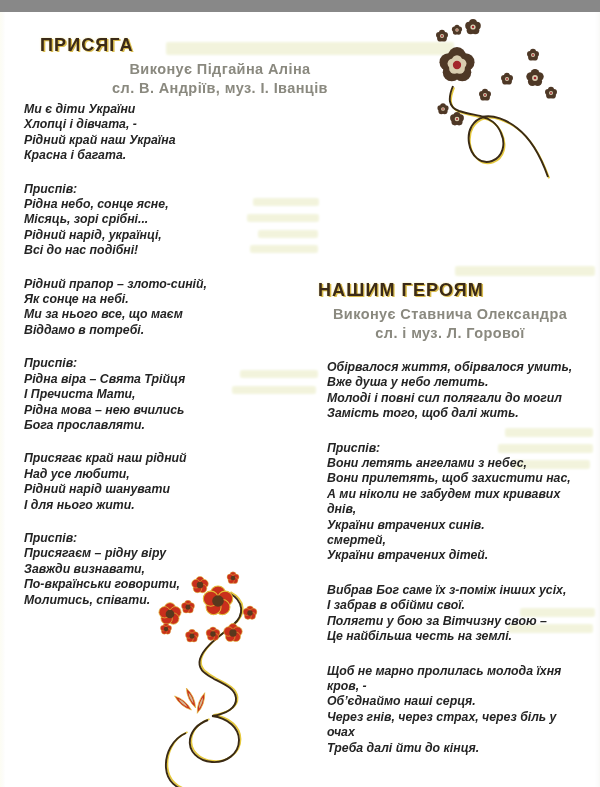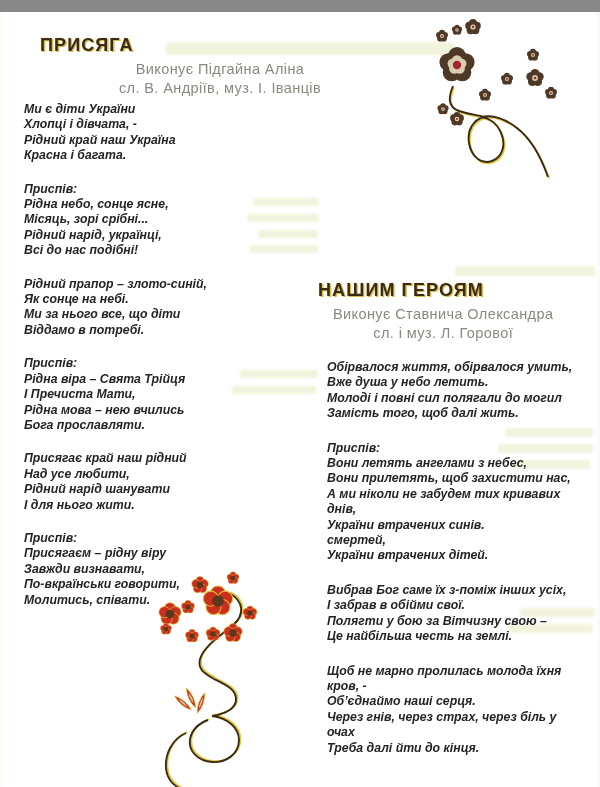--- a/index.html
+++ b/index.html
@@ -18,21 +18,21 @@
   .song-left{left:24px;width:392px;}
   .song-right{left:318px;width:282px;}
   .title{
     position:absolute;margin:0;font-size:18px;line-height:22px;font-weight:800;
     letter-spacing:1.1px;color:#3b2a17;white-space:nowrap;
     text-shadow:1.4px 1.4px 0 rgba(210,176,50,.85), 0 0 2px rgba(235,214,90,.6);
   }
   .song-left .title{left:16px;top:22px;}
   .song-right .title{left:0;top:267px;}
   .subtitle{position:absolute;color:#8a897f;font-size:14.5px;line-height:18.5px;
-    letter-spacing:.4px;white-space:nowrap;}
+    letter-spacing:.4px;white-space:nowrap;font-weight:bold;}
   .song-left .subtitle{top:48px;left:0;width:392px;text-align:center;}
   .song-right .subtitle{top:293px;left:15px;text-align:center;}
   .stanzas{position:absolute;font-style:italic;}
   .song-left .stanzas{top:90px;left:0;}
   .song-right .stanzas{top:348px;left:9px;}
   .stanza{margin:0 0 18px 0;}
   .song-right .stanza{margin-bottom:19px;}
   .line{font-size:12.3px;line-height:15.4px;font-weight:bold;color:#242424;white-space:nowrap;}
   .deco-svg{position:absolute;left:0;top:0;pointer-events:none;}
   .ghost{position:absolute;background:#e7e9bb;opacity:.5;filter:blur(1px);border-radius:2px;}
@@ -164,21 +164,21 @@
         <div class="stanza">
           <div class="line">Приспів:</div>
           <div class="line">Рідна небо, сонце ясне,</div>
           <div class="line">Місяць, зорі срібні...</div>
           <div class="line">Рідний нарід, українці,</div>
           <div class="line">Всі до нас подібні!</div>
         </div>
         <div class="stanza">
           <div class="line">Рідний прапор – злото-синій,</div>
           <div class="line">Як сонце на небі.</div>
-          <div class="line">Ми за нього все, що діти</div>
+          <div class="line">Ми за нього все, що маєм</div>
           <div class="line">Віддамо в потребі.</div>
         </div>
         <div class="stanza">
           <div class="line">Приспів:</div>
           <div class="line">Рідна віра – Свята Трійця</div>
           <div class="line">І Пречиста Мати,</div>
           <div class="line">Рідна мова – нею вчились</div>
           <div class="line">Бога прославляти.</div>
         </div>
         <div class="stanza">

